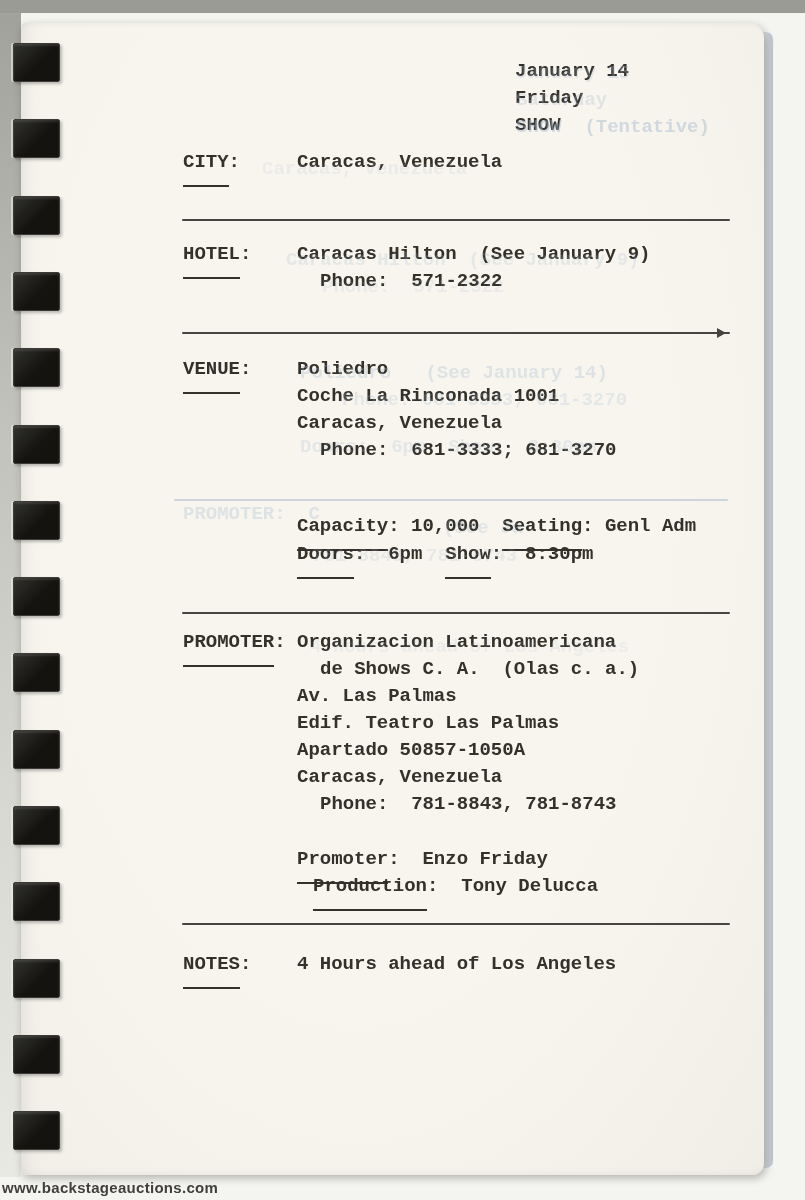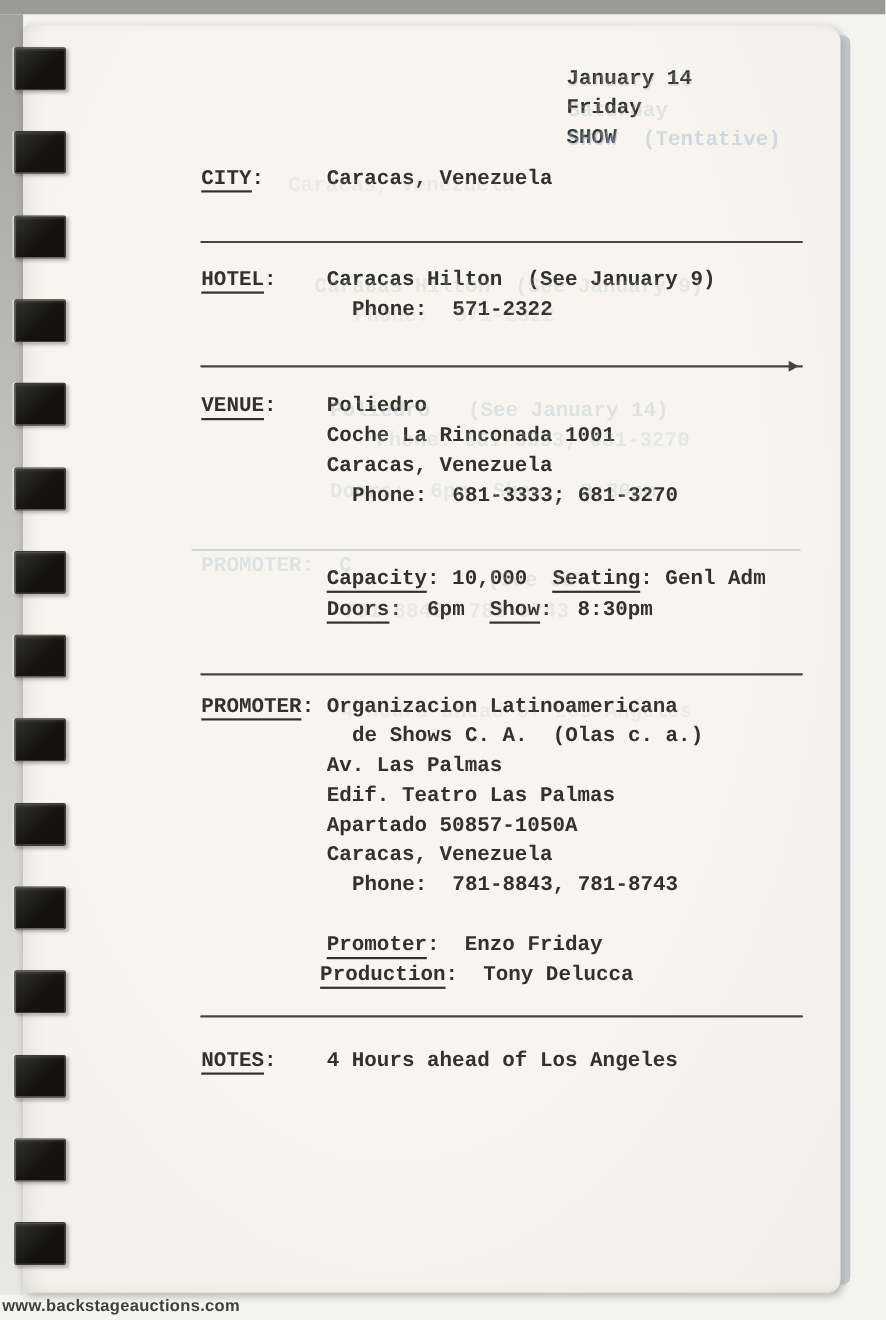--- a/index.html
+++ b/index.html
@@ -30,21 +30,21 @@
     border:1px solid #3c3b37;border-radius:2px;
     box-shadow:2px 2px 3px rgba(0,0,0,.25), inset 0 2px 2px rgba(255,255,255,.10), -2px 0 0 rgba(240,238,230,.55);
   }
   .content{position:absolute;left:0;top:0;width:805px;height:1200px;z-index:2;}
   .tline{
     position:absolute;white-space:pre;
     font-family:"Liberation Mono",monospace;font-weight:700;
     font-size:19px;line-height:19px;letter-spacing:0;
     color:var(--ink,#34312b);
   }
-  .tline .u{border-bottom:2px solid currentColor;padding-bottom:0;}
+  .tline .u{border-bottom:2px solid currentColor;padding-bottom:12px;}
   .tline.ghost{color:var(--ghost,#a4b8d0);filter:blur(.6px);}
   .rule{position:absolute;height:2px;background:var(--rule,#2e2c27);opacity:.88;border-radius:1px;}
   .rule.light{background:var(--rule-light,#c3ccd6);opacity:.8;}
   .rule .arrow{
     position:absolute;right:4px;top:-4px;width:0;height:0;
     border-left:9px solid var(--rule,#2e2c27);
     border-top:5px solid transparent;border-bottom:5px solid transparent;
   }
   .watermark{
     position:absolute;left:2px;top:1179px;z-index:4;
@@ -94,21 +94,21 @@
     <div class="tline" style="left: 297px; top: 545px;"><span class="u">Doors</span><span>:  6pm  </span><span class="u">Show</span><span>:  8:30pm</span></div>
     <div class="tline" style="left: 183px; top: 633px;"><span class="u">PROMOTER</span><span>:</span></div>
     <div class="tline" style="left: 297px; top: 633px;"><span>Organizacion Latinoamericana</span></div>
     <div class="tline" style="left: 320px; top: 660px;"><span>de Shows C. A.  (Olas c. a.)</span></div>
     <div class="tline" style="left: 297px; top: 687px;"><span>Av. Las Palmas</span></div>
     <div class="tline" style="left: 297px; top: 714px;"><span>Edif. Teatro Las Palmas</span></div>
     <div class="tline" style="left: 297px; top: 741px;"><span>Apartado 50857-1050A</span></div>
     <div class="tline" style="left: 297px; top: 768px;"><span>Caracas, Venezuela</span></div>
     <div class="tline" style="left: 320px; top: 795px;"><span>Phone:  781-8843, 781-8743</span></div>
     <div class="tline" style="left: 297px; top: 850px;"><span class="u">Promoter</span><span>:  Enzo Friday</span></div>
-    <div class="tline" style="left: 291px; top: 877px;"><span class="u">Production</span><span>:  Tony Delucca</span></div>
+    <div class="tline" style="left: 313px; top: 877px;"><span class="u">Production</span><span>:  Tony Delucca</span></div>
     <div class="tline" style="left: 183px; top: 955px;"><span class="u">NOTES</span><span>:</span></div>
     <div class="tline" style="left: 297px; top: 955px;"><span>4 Hours ahead of Los Angeles</span></div>
     <div class="tline ghost" style="left: 516px; top: 64px; opacity: 0.28;"><span>January 15</span></div>
     <div class="tline ghost" style="left: 516px; top: 91px; opacity: 0.28;"><span>Saturday</span></div>
     <div class="tline ghost" style="left: 516px; top: 118px; opacity: 0.45;"><span>SHOW  (Tentative)</span></div>
     <div class="tline ghost" style="left: 262px; top: 160px; opacity: 0.15;"><span>Caracas, Venezuela</span></div>
     <div class="tline ghost" style="left: 286px; top: 251px; opacity: 0.22;"><span>Caracas Hilton  (See January 9)</span></div>
     <div class="tline ghost" style="left: 322px; top: 278px; opacity: 0.16;"><span>Phone:  571-2322</span></div>
     <div class="tline ghost" style="left: 300px; top: 364px; opacity: 0.3;"><span>Poliedro   (See January 14)</span></div>
     <div class="tline ghost" style="left: 342px; top: 391px; opacity: 0.22;"><span>Phone: 681-3333; 681-3270</span></div>

